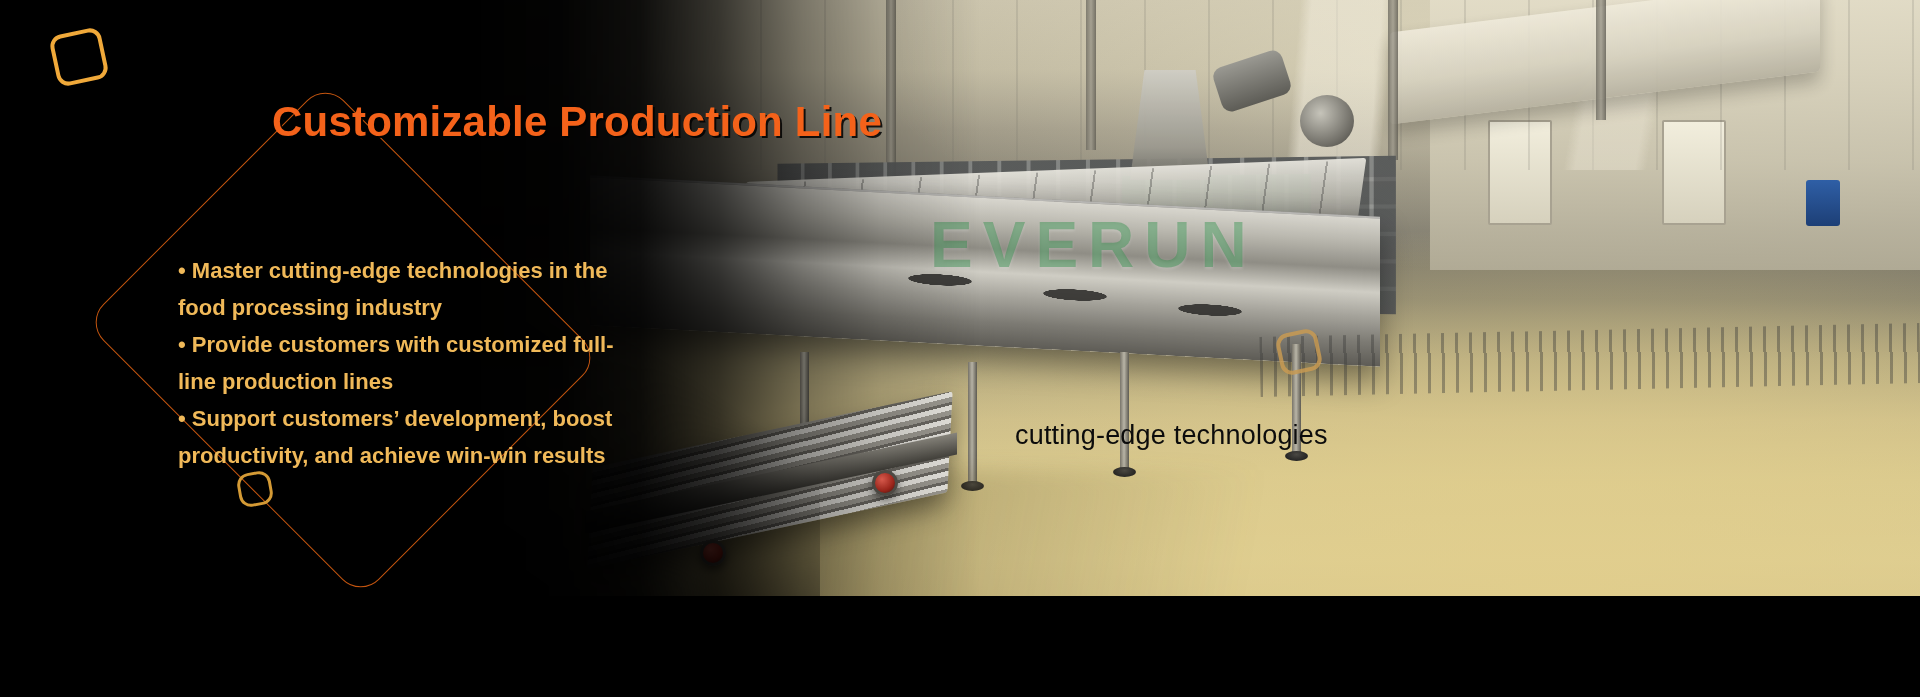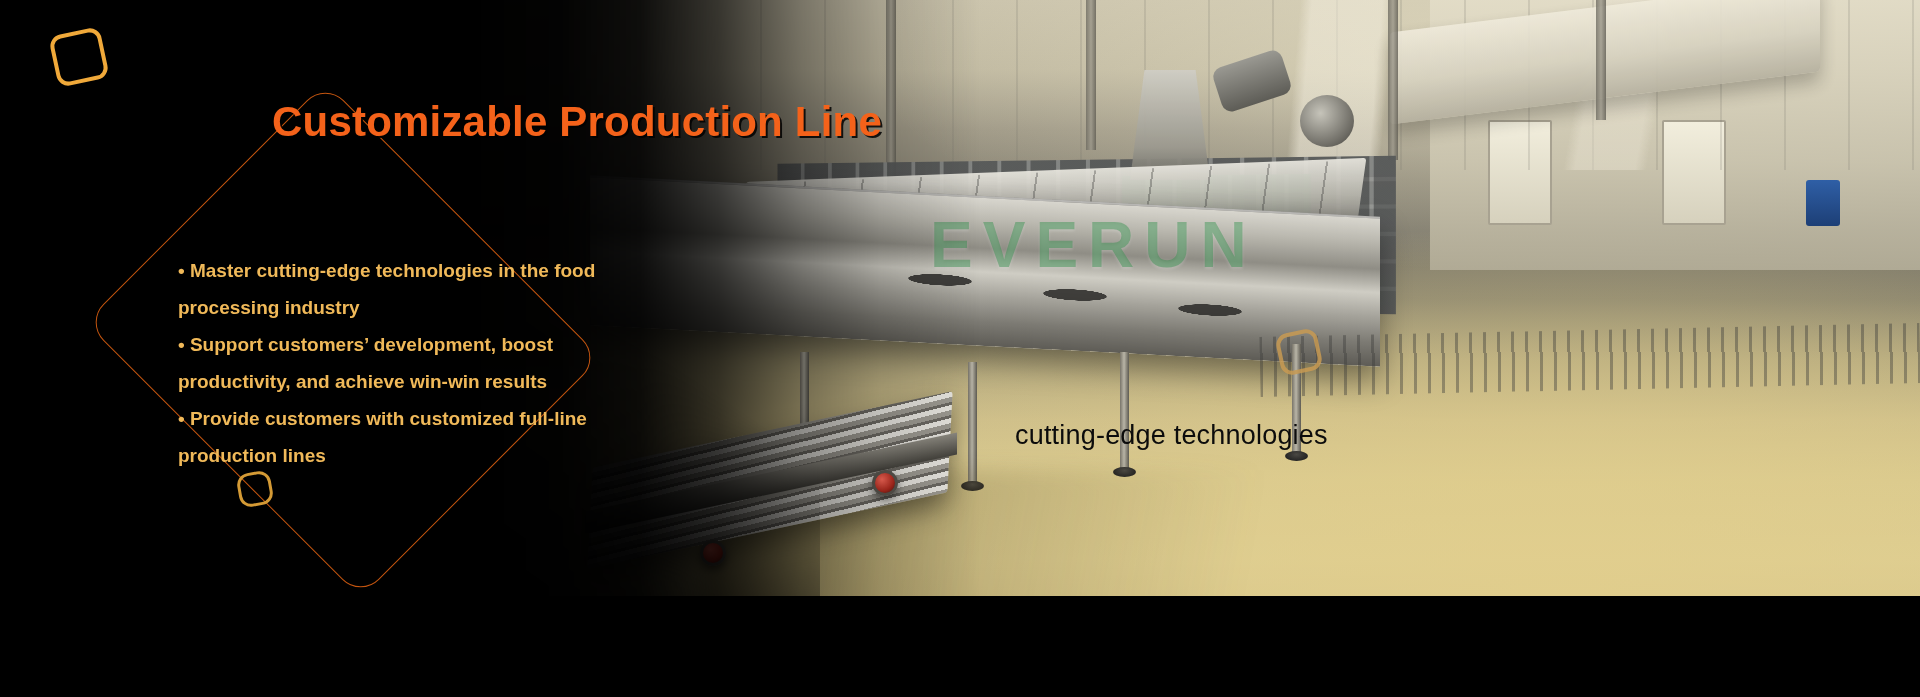--- a/index.html
+++ b/index.html
@@ -248,21 +248,21 @@
     letter-spacing:.2px;
     white-space:nowrap;
     text-shadow:2px 2px 0 rgba(0,0,0,.85);
   }
 
   .bullets {
     position:absolute;
     left:178px; top:252px;
     width:445px;
     color:#f0b959;
-    font-size:19px;
+    font-size:22px;
     font-weight:600;
     line-height:37px;
   }
   .bullets p { margin:0; }
 
   .right-text {
     position:absolute;
     left:971px; top:418px;
     color:#0c0c0c;
     text-align:left;
@@ -333,21 +333,21 @@
 
   <div class="diamond"></div>
   <div class="sq sq-1"></div>
   <div class="sq sq-2"></div>
   <div class="sq sq-3"></div>
 
   <div class="title">Customizable Production Line</div>
 
   <div class="bullets">
     <p>• Master cutting-edge technologies in the food processing industry</p>
+    <p>• Provide customers with customized full-line production lines</p>
     <p>• Support customers’ development, boost productivity,   and achieve win-win results</p>
-    <p>• Provide customers with customized full-line production lines</p>
   </div>
 
   <div class="right-text">
     <div class="rt-small">cutting-edge technologies</div>
   </div>
 
 </div>
 
 </body></html>

